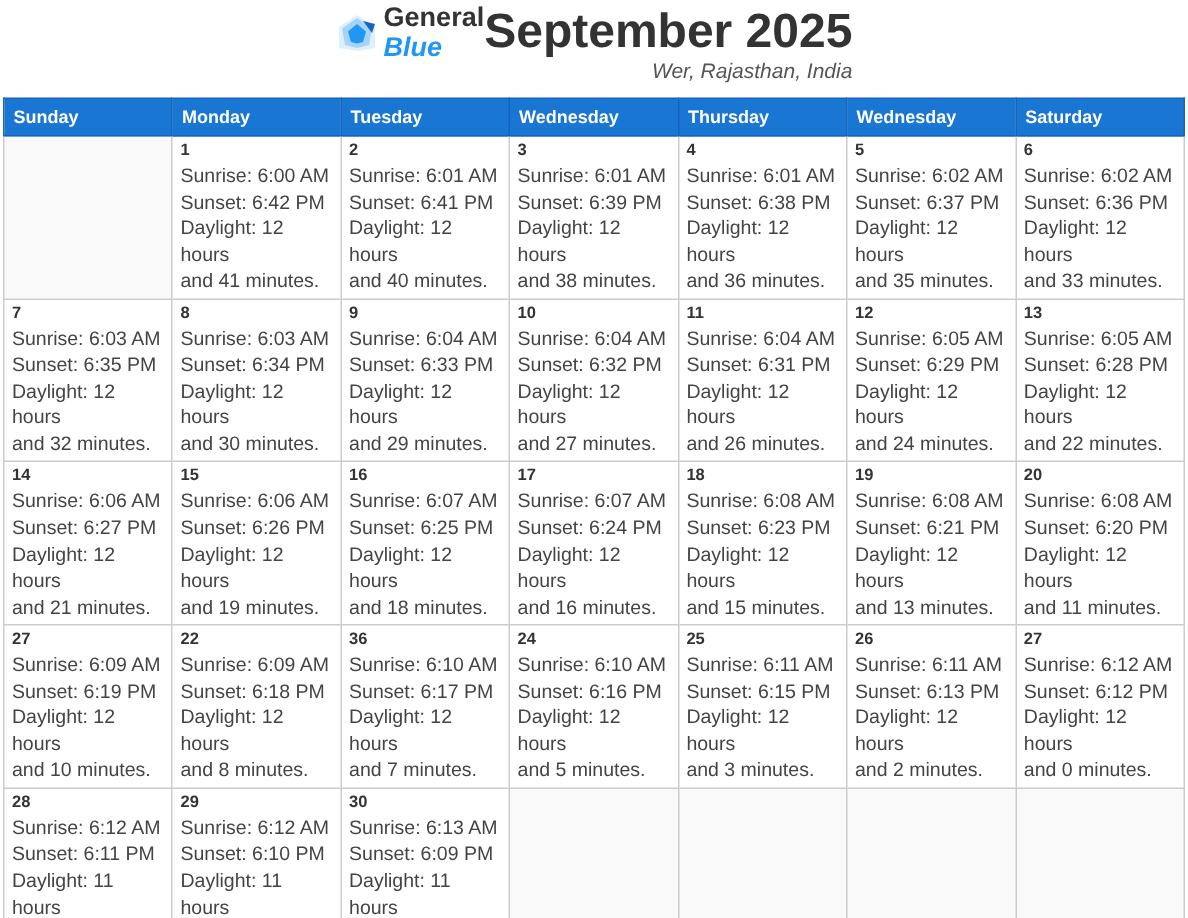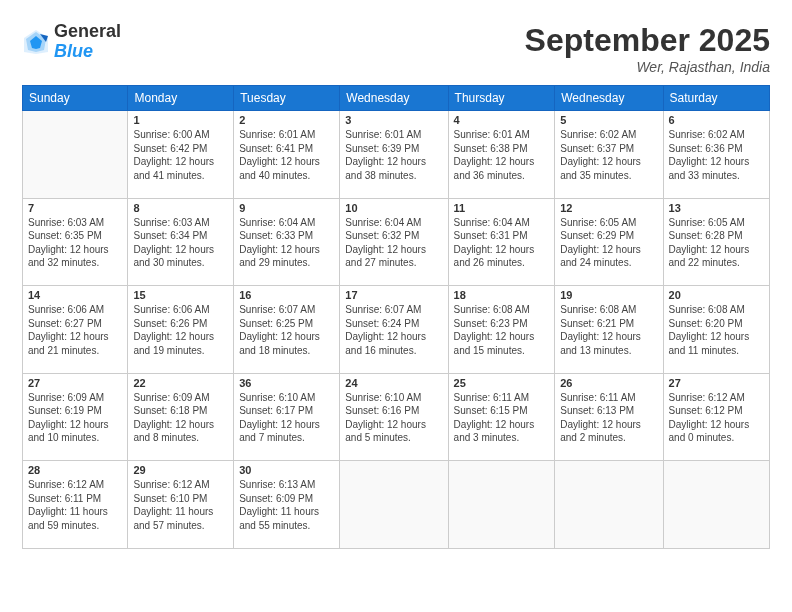--- a/index.html
+++ b/index.html
@@ -6,23 +6,24 @@
     body {
       width: 792px;
       height: 612px;
       font-family: Arial, sans-serif;
       background: #fff;
       overflow: hidden;
     }
     .page {
       width: 792px;
       height: 571px;
-      padding: 22px;
+      padding: 2px;
       display: flex;
       flex-direction: column;
+      align-items: center;
     }
     .header {
       display: flex;
       justify-content: space-between;
       align-items: flex-start;
       margin-bottom: 10px;
     }
     .logo {
       display: flex;
       align-items: center;
@@ -58,40 +59,40 @@
       width: 100%;
       border-collapse: collapse;
       flex: 1;
     }
     .calendar th {
       background: #1976D2;
       color: #fff;
       text-align: left;
       padding: 5px 6px;
       font-size: 12px;
-      font-weight: normal;
+      font-weight: bold;
       border: 1px solid #1565C0;
     }
     .calendar td {
       border: 1px solid #ccc;
       vertical-align: top;
       padding: 3px 5px;
       width: 113px;
       font-size: 9.5px;
       color: #333;
       height: 78px;
     }
     .day-num {
       font-size: 11px;
       font-weight: bold;
       margin-bottom: 2px;
       color: #333;
     }
     .day-info {
-      font-size: 10px;
+      font-size: 13px;
       color: #444;
       line-height: 1.35;
     }
     .empty-cell {
       background: #f9f9f9;
     }
   </style>
 </head>
 <body>
 

